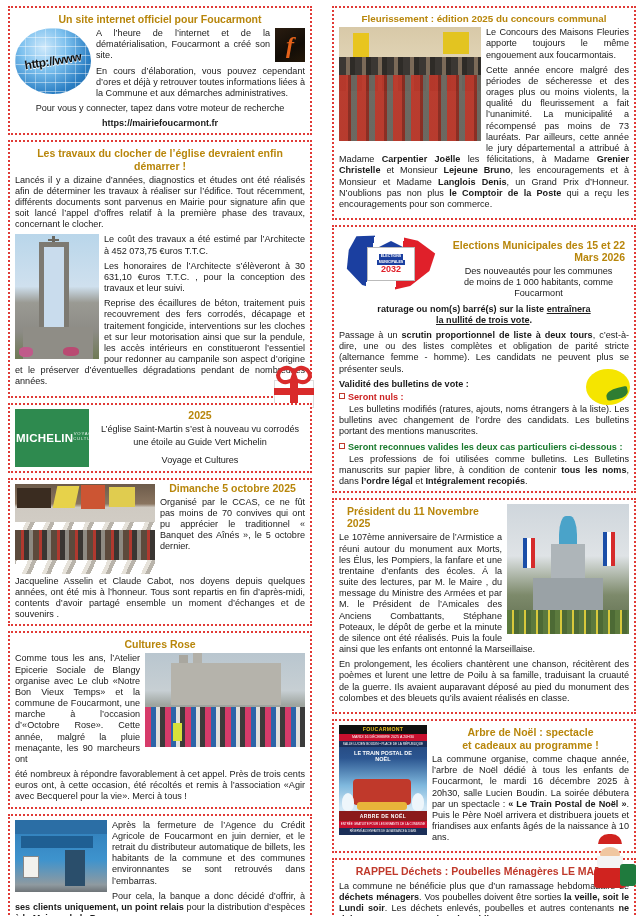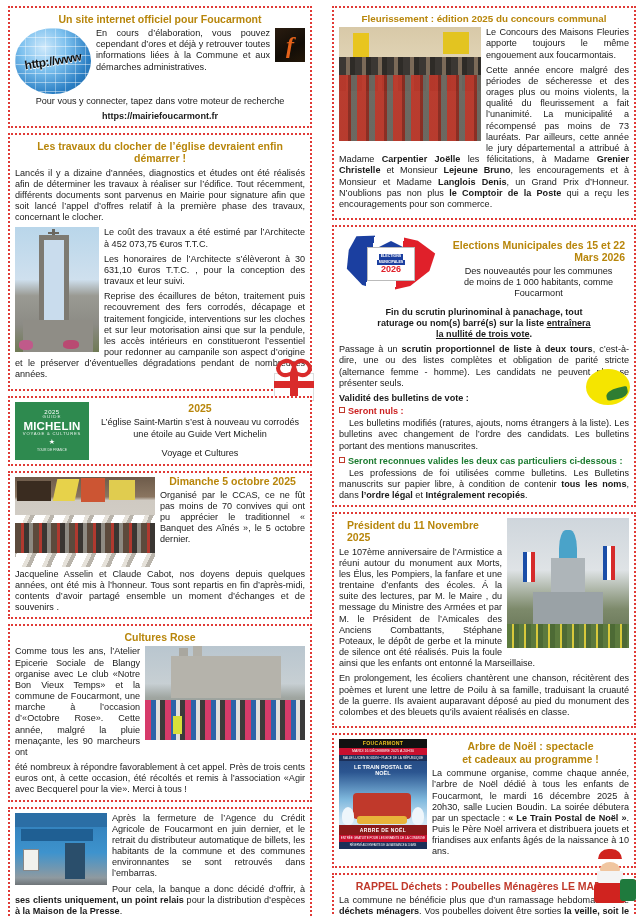--- a/index.html
+++ b/index.html
@@ -109,21 +109,21 @@
   }
   .belfry .cross:after{content:""; position:absolute; left:-4px; top:3px; width:11px; height:2px; background:#6a675f;}
   .belfry .base { position:absolute; left:8px; bottom:0; right:6px; height:32px; background:#8f8d86; }
   .belfry .flow { position:absolute; left:4px; bottom:2px; width:14px; height:10px; background:#c05a8a; border-radius:40%; }
   .belfry .flow2 { position:absolute; left:48px; bottom:3px; width:16px; height:9px; background:#b94a72; border-radius:40%; }
 
   
   .michelin {
     width: 74px; height: 58px;
     background:#2e8a4f; color:#fff; text-align:center;
-    display:flex; flex-direction:column; align-items:center; justify-content:center;
+    display:flex; flex-direction:row; align-items:center; justify-content:center;
     line-height:1.05;
   }
   .michelin .y { font-size:6px; letter-spacing:.5px; }
   .michelin .g { font-size:4.4px; letter-spacing:1px; opacity:.9; }
   .michelin .m { font-size:11.5px; font-weight:bold; letter-spacing:.2px; }
   .michelin .vc { font-size:4.2px; letter-spacing:.8px; opacity:.9; margin-bottom:2px;}
   .michelin .st { font-size:7px; }
   .michelin .ft { font-size:3.4px; opacity:.85; margin-top:3px; }
 
   .crowd-hall {
@@ -259,20 +259,21 @@
 <div class="page">
 
   <div class="col">
 
     <div class="box">
       <div class="title">Un site internet officiel pour Foucarmont</div>
       <div class="imgL ph globe">
         <div class="url">http://www</div>
       </div>
       <div class="imgR flogo"></div>
+      <p>A l’heure de l’internet et de la dématérialisation, Foucarmont a créé son site.</p>
       <p>En cours d’élaboration, vous pouvez cependant d’ores et déjà y retrouver toutes informations liées à la Commune et aux démarches administratives.</p>
       <div class="clr"></div>
       <p class="c">Pour vous y connecter, tapez dans votre moteur de recherche</p>
       <p class="c b">https://mairiefoucarmont.fr</p>
     </div>
 
     <div class="box">
       <div class="title">Les travaux du clocher de l’église devraient enfin démarrer !</div>
       <p style="text-indent:0">Lancés il y a dizaine d’années, diagnostics et études ont été réalisés afin de déterminer les travaux à réaliser sur l’édifice. Tout récemment, différents documents sont parvenus en Mairie pour signature afin que soit lancé l’appel d’offres relatif à la première phase des travaux, concernant le clocher.</p>
       <div class="imgL ph belfry">
@@ -370,28 +371,27 @@
       <div class="clr"></div>
     </div>
 
     <div class="box">
       <div class="imgL ph elec">
         <div class="fr"></div>
         <div class="roof"></div>
         <div class="badge">
           <div class="t1">ELECTIONS</div>
           <div class="t1">MUNICIPALES</div>
-          <div class="t2">2026</div>
+          <div class="t2">2032</div>
         </div>
       </div>
       <div class="title" style="text-align:right; padding-right:4px;margin-top:8px;">Elections Municipales des 15 et 22 Mars 2026</div>
       <p class="c" style="margin-bottom:0">Des nouveautés pour les communes</p>
       <p class="c">de moins de 1 000 habitants,  comme Foucarmont</p>
       <div class="clr"></div>
-      <p class="c b" style="margin-top:3px; margin-bottom:0">Fin du scrutin plurinominal à panachage, tout</p>
       <p class="c b" style="margin-bottom:0"><span>raturage ou  nom(s) barré(s) sur la liste </span><span class="u">entraînera</span></p>
       <p class="c b" style="margin-bottom:4px"><span class="u">la nullité de trois vote</span><span>.</span></p>
 
       <div class="sunbird" style="top:142px;">
         <div class="sun"></div>
         <div class="bird"></div>
       </div>
 
       <p><span>Passage à un </span><span class="b">scrutin proportionnel de liste à deux tours</span><span>, c’est-à-dire, une ou des listes complètes et obligation de parité stricte (alternance femme -  homme). Les candidats ne peuvent plus se présenter seuls.</span></p>
       <p class="b" style="margin-bottom:2px">Validité des bulletins de vote :</p>

